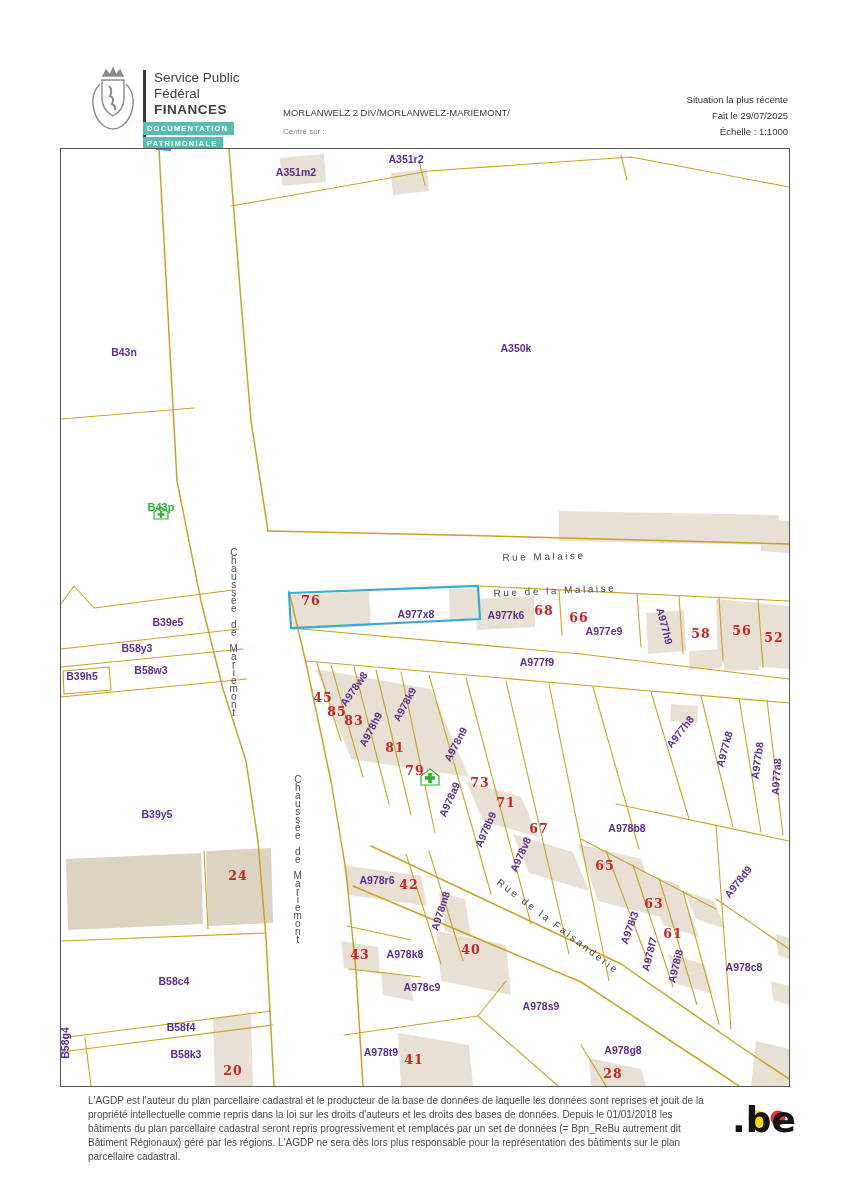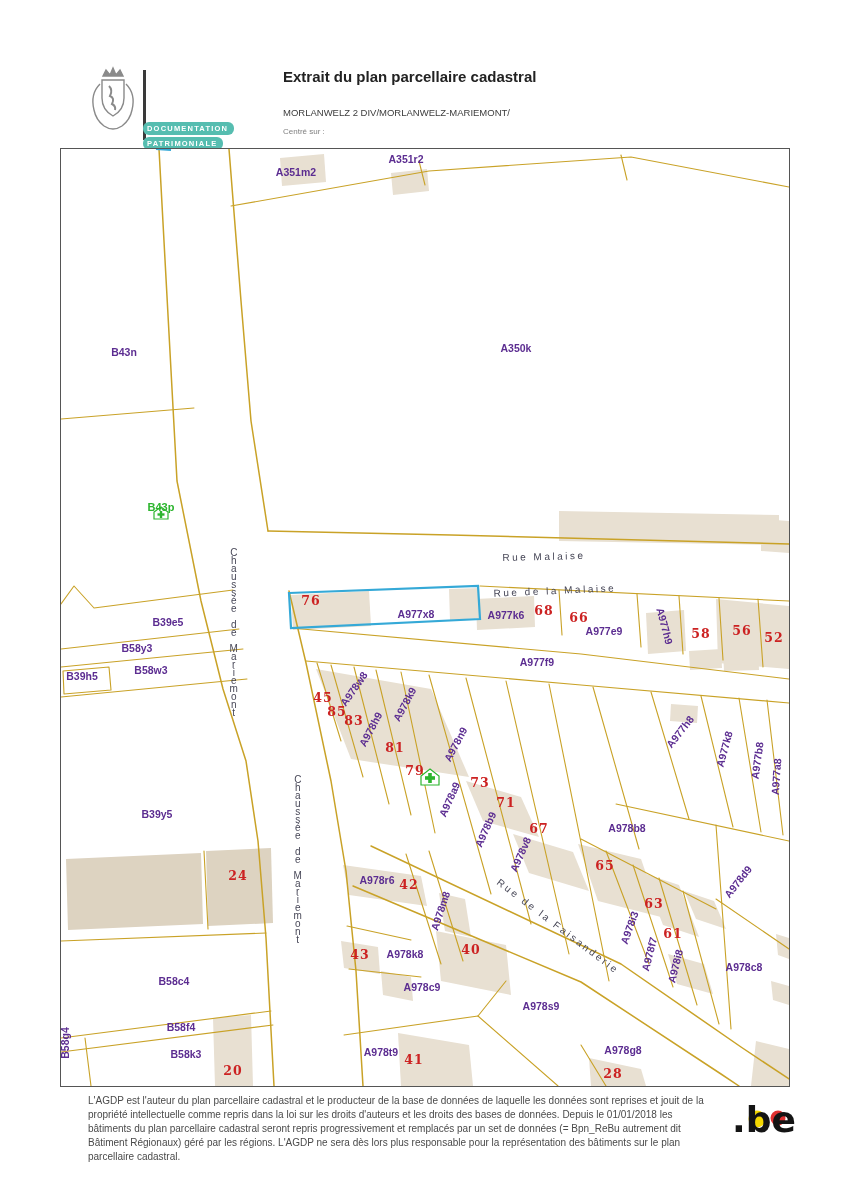--- a/index.html
+++ b/index.html
@@ -6,21 +6,21 @@
   .page{position:relative;width:849px;height:1200px;background:#fff;overflow:hidden;
         font-family:"Liberation Sans",sans-serif;color:#333;}
   
   .hdr{position:absolute;left:0;top:0;width:849px;height:148px;}
   .crest{position:absolute;left:88px;top:64px;}
   .hdr-bar{position:absolute;left:143px;top:70px;width:3px;height:70px;background:#3a3a3a;}
   .agency{position:absolute;left:154px;top:70px;font-size:13.5px;line-height:16px;color:#3f3f3f;}
   .agency .fin{font-weight:bold;letter-spacing:.5px;}
   .badges{position:absolute;left:143px;top:122px;}
   .badge{display:block;color:#fff;background:var(--c-badge_teal);font-size:7.5px;font-weight:bold;
-         letter-spacing:1.2px;padding:2px 6px 2px 4px;margin-bottom:2px;width:max-content;border-radius:6px;}
+         letter-spacing:1.2px;padding:2px 6px 2px 4px;margin-bottom:2px;width:max-content;}
   .title{position:absolute;left:283px;top:68px;font-size:15px;font-weight:bold;color:#222;}
   .centre-lbl{position:absolute;left:283px;top:95px;font-size:8px;color:#808080;margin-top:32px;}
   .centre-val{position:absolute;left:283px;top:107px;font-size:9.5px;color:#3c3c3c;}
   .hdr-right{position:absolute;right:61px;top:92px;text-align:right;font-size:9.5px;line-height:16px;color:#333;}
   
   .map{position:absolute;left:60px;top:148px;width:728px;height:937px;border:1px solid #555;background:#fff;}
   .map svg{display:block;}
   .gold{stroke:var(--c-boundary);fill:none;stroke-linejoin:round;stroke-linecap:round;}
   .w1{stroke-width:1.1;} .w2{stroke-width:1.5;}
   .bldg{fill:var(--c-building);stroke:none;}
@@ -47,27 +47,36 @@
       <g stroke="#8a8a8a" fill="none" stroke-width="1.4">
         <path d="M15,12 L18,6 L22,11 L25,4 L28,11 L32,6 L35,12 Z" fill="#8a8a8a"></path>
         <path d="M14,16 H36 V34 Q36,46 25,52 Q14,46 14,34 Z"></path>
         <path d="M21,22 Q25,26 22,32 Q27,34 24,40 Q28,42 27,46" stroke-width="2"></path>
         <path d="M12,20 Q2,30 6,46 Q8,56 16,62"></path>
         <path d="M38,20 Q48,30 44,46 Q42,56 34,62"></path>
         <path d="M16,62 Q25,68 34,62"></path>
       </g>
     </svg>
     <div class="hdr-bar"></div>
+    <div class="agency">
+      <span>Service Public</span><br>
+      <span>Fédéral</span><br>
+      <span class="fin">FINANCES</span>
+    </div>
     <div class="badges">
       <span class="badge">DOCUMENTATION</span>
       <span class="badge">PATRIMONIALE</span>
     </div>
-    <div class="title">Extrait du plan parcellaire cadastral</div>
     <div class="centre-lbl">Centré sur :</div>
     <div class="centre-val">MORLANWELZ 2 DIV/MORLANWELZ-MARIEMONT/</div>
+    <div class="hdr-right">
+      <div>Situation la plus récente</div>
+      <div>Fait le 29/07/2025</div>
+      <div>Échelle : 1:1000</div>
+    </div>
   </div>
 
   <div class="map">
     <svg width="728" height="937" viewBox="0 0 728 937">
 
       <g>
         <polygon class="bldg" points="219,9 263,5 265,33 221,37"></polygon>
         <polygon class="bldg" points="330,24 366,20 368,42 332,46"></polygon>
         <polygon class="bldg" points="498,362 718,366 718,396 498,392"></polygon>
         <polygon class="bldg" points="700,370 728,372 728,404 700,402"></polygon>

